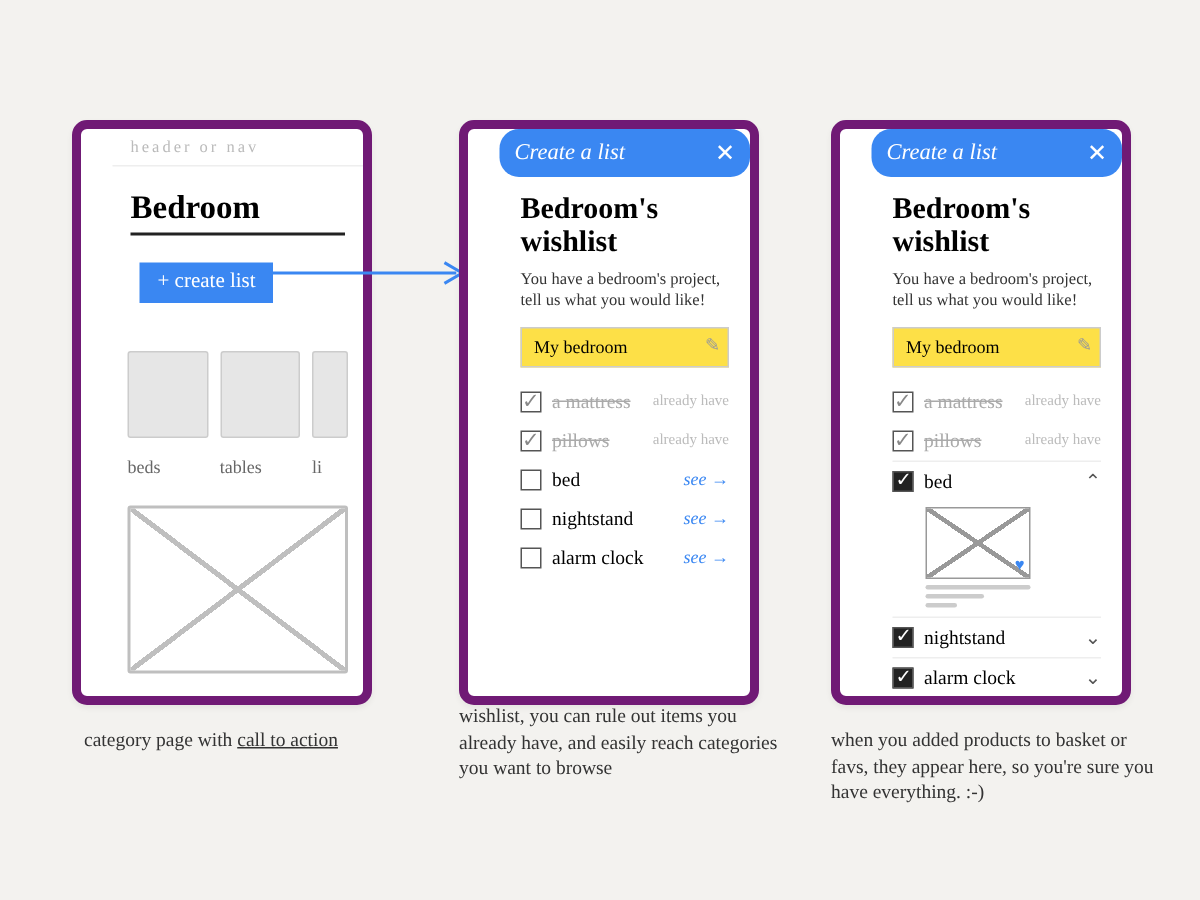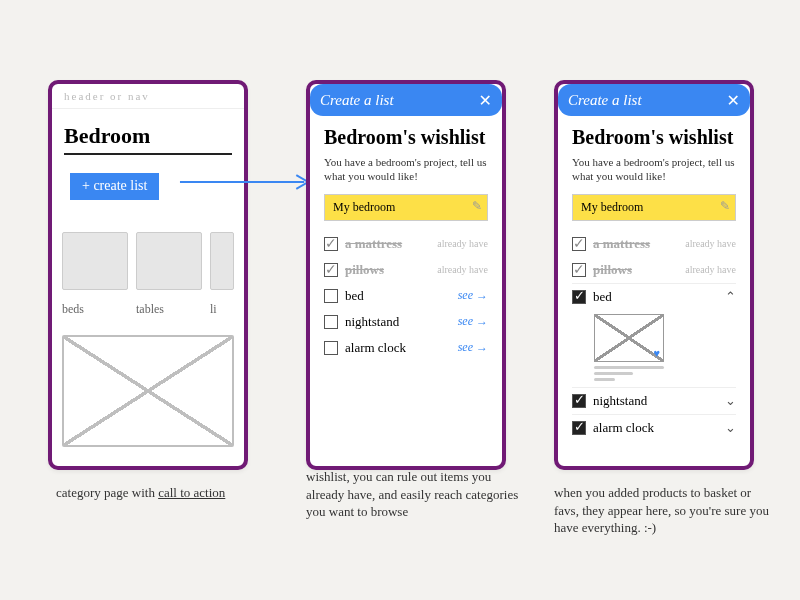--- a/index.html
+++ b/index.html
@@ -7,23 +7,24 @@
     width: 800px; height: 600px;
     background: #f3f2ef;
     font-family: "Comic Sans MS", "Segoe Script", cursive;
     position: relative;
     overflow: hidden;
   }
   .phone {
     position: absolute;
     width: 200px; height: 390px;
     background: #fff;
-    border: 4px solid #701a75;
+    border: 6px solid #701a75;
     border-radius: 10px;
     box-shadow: 0 2px 4px rgba(0,0,0,0.06);
+    padding-left: 21px;
   }
   
   .s1 { left: 48px; top: 80px; }
   .s1 .header-nav {
     color:#bbb; font-size:11px; padding:6px 12px;
     border-bottom:1px solid #eee;
     letter-spacing:2px;
   }
   .s1 .title {
     margin: 14px 12px 0 12px;
@@ -129,21 +130,21 @@
     width:14px; height:14px;
     border:1.5px solid #555;
     display:inline-block;
     position:relative;
     flex:0 0 14px;
   }
   .row.have .cb::after {
     content:"✓"; position:absolute; left:0; top:-3px; font-size:14px; color:#888;
   }
   .row.have { color:#aaa; }
-  .row.have .nm { text-decoration:line-through;font-weight:bold; }
+  .row.have .nm { text-decoration:line-through; }
   .row .aside { margin-left:auto; font-size:10px; color:#bbb;}
   .row .see {
     margin-left:auto; color:#3a87f2; font-size:12px;
     font-style:italic;
   }
   .row.checked .cb { background:#222; }
   .row.checked .cb::after {
     content:"✓"; position:absolute; left:1px; top:-3px; font-size:13px; color:#fff;
   }
   .row .chev {

